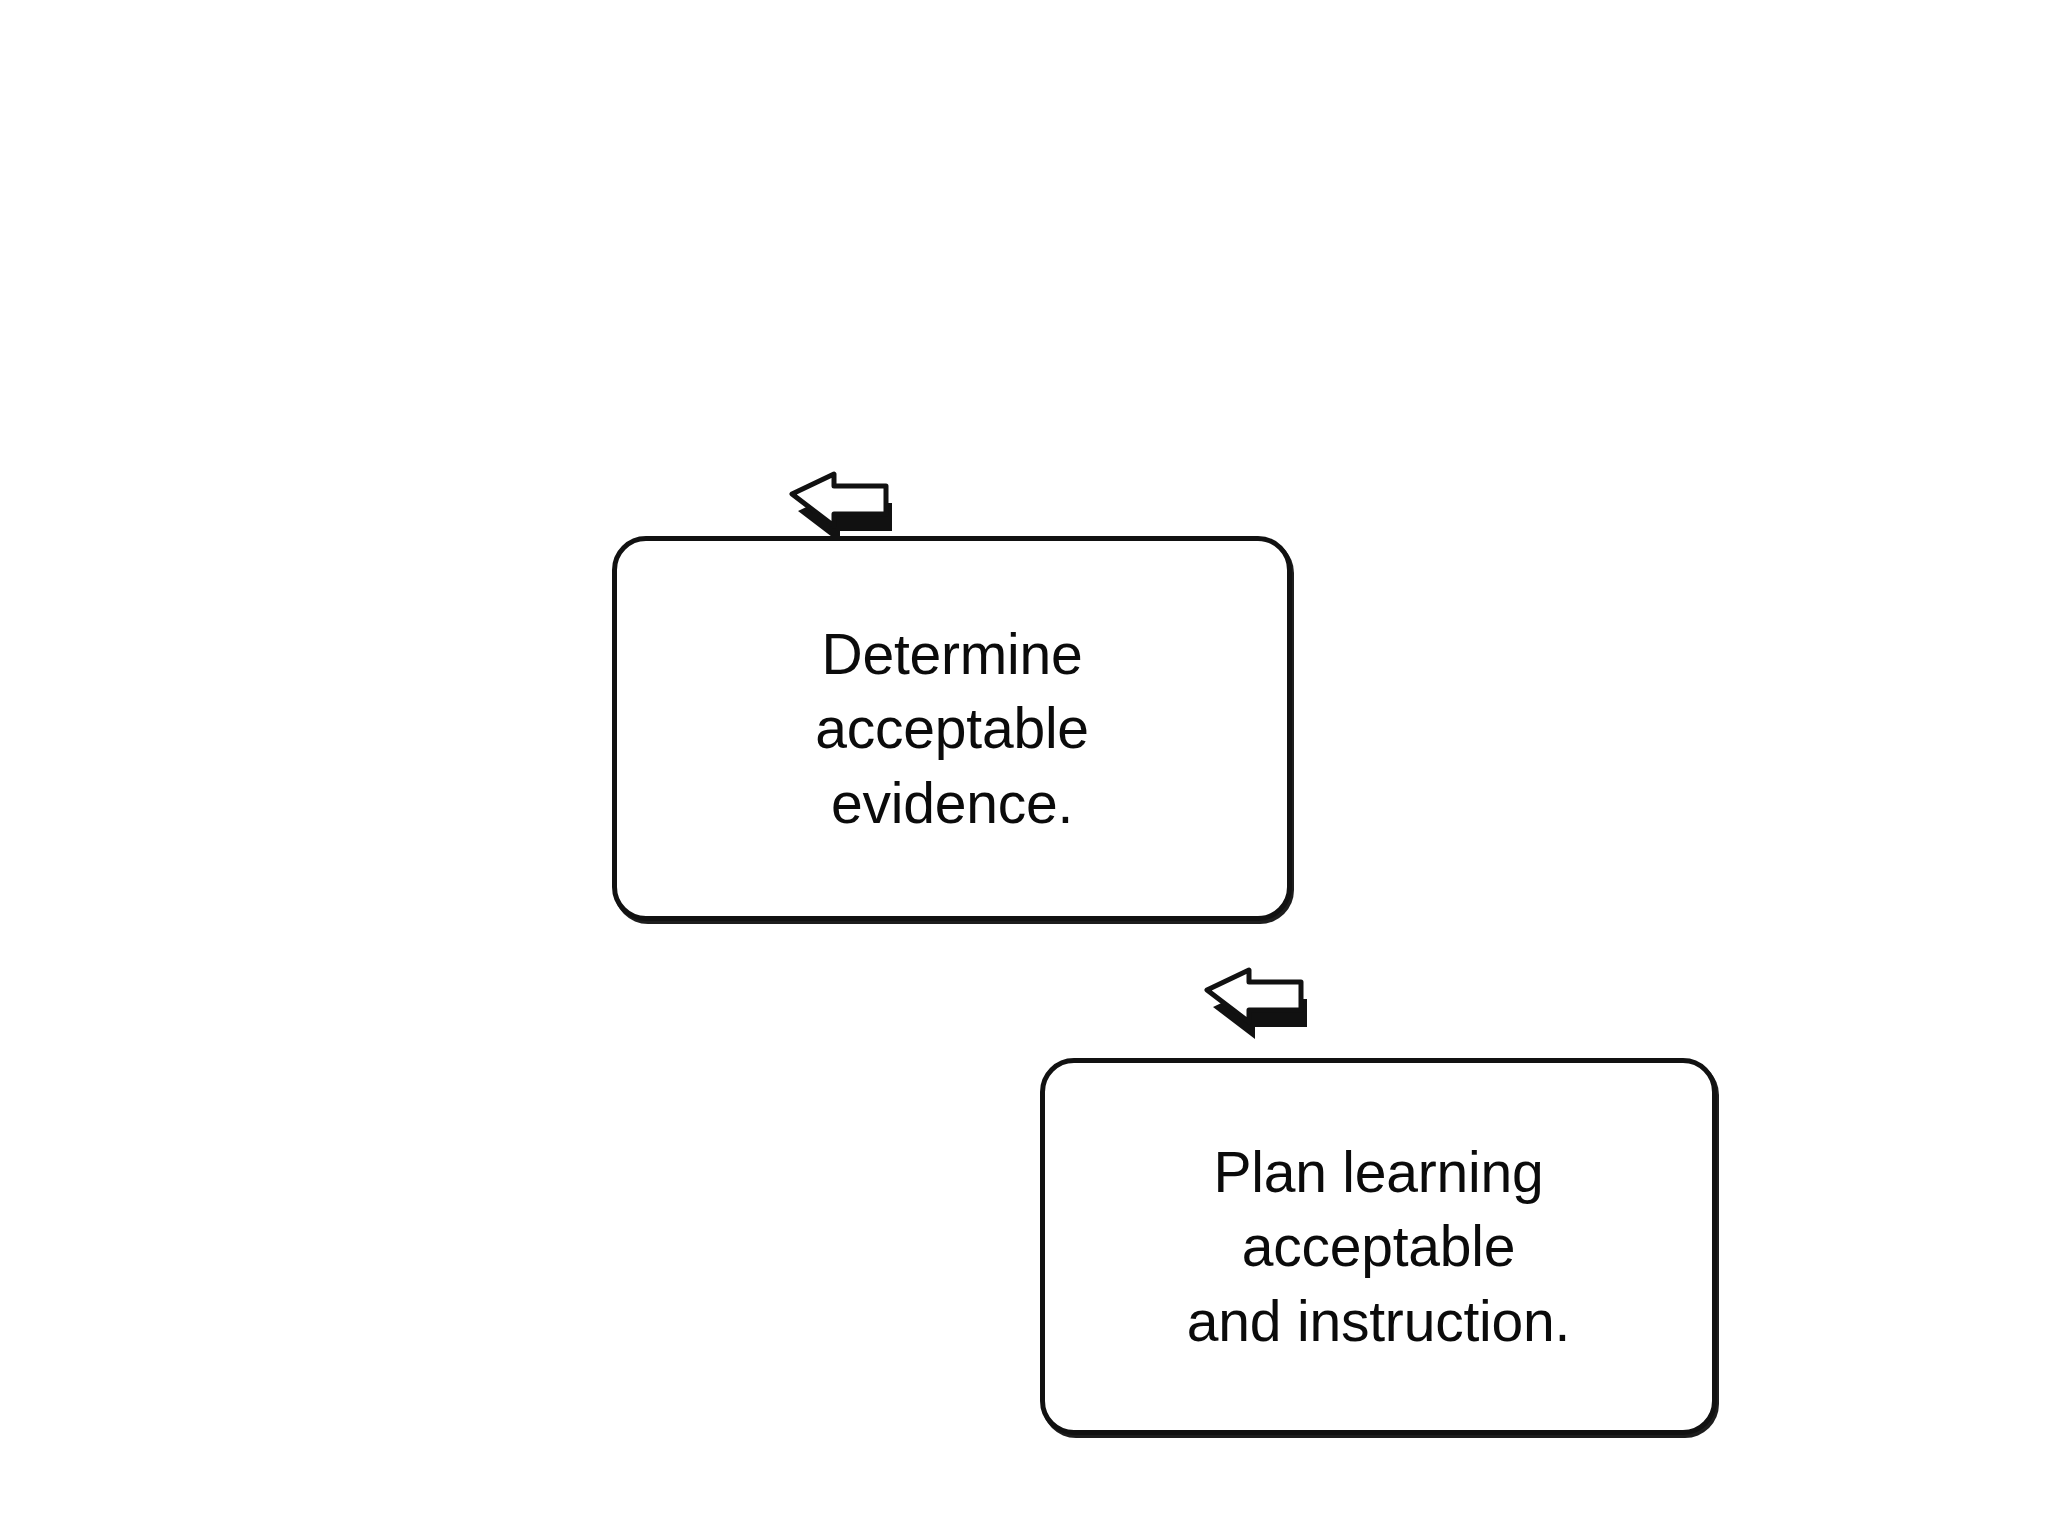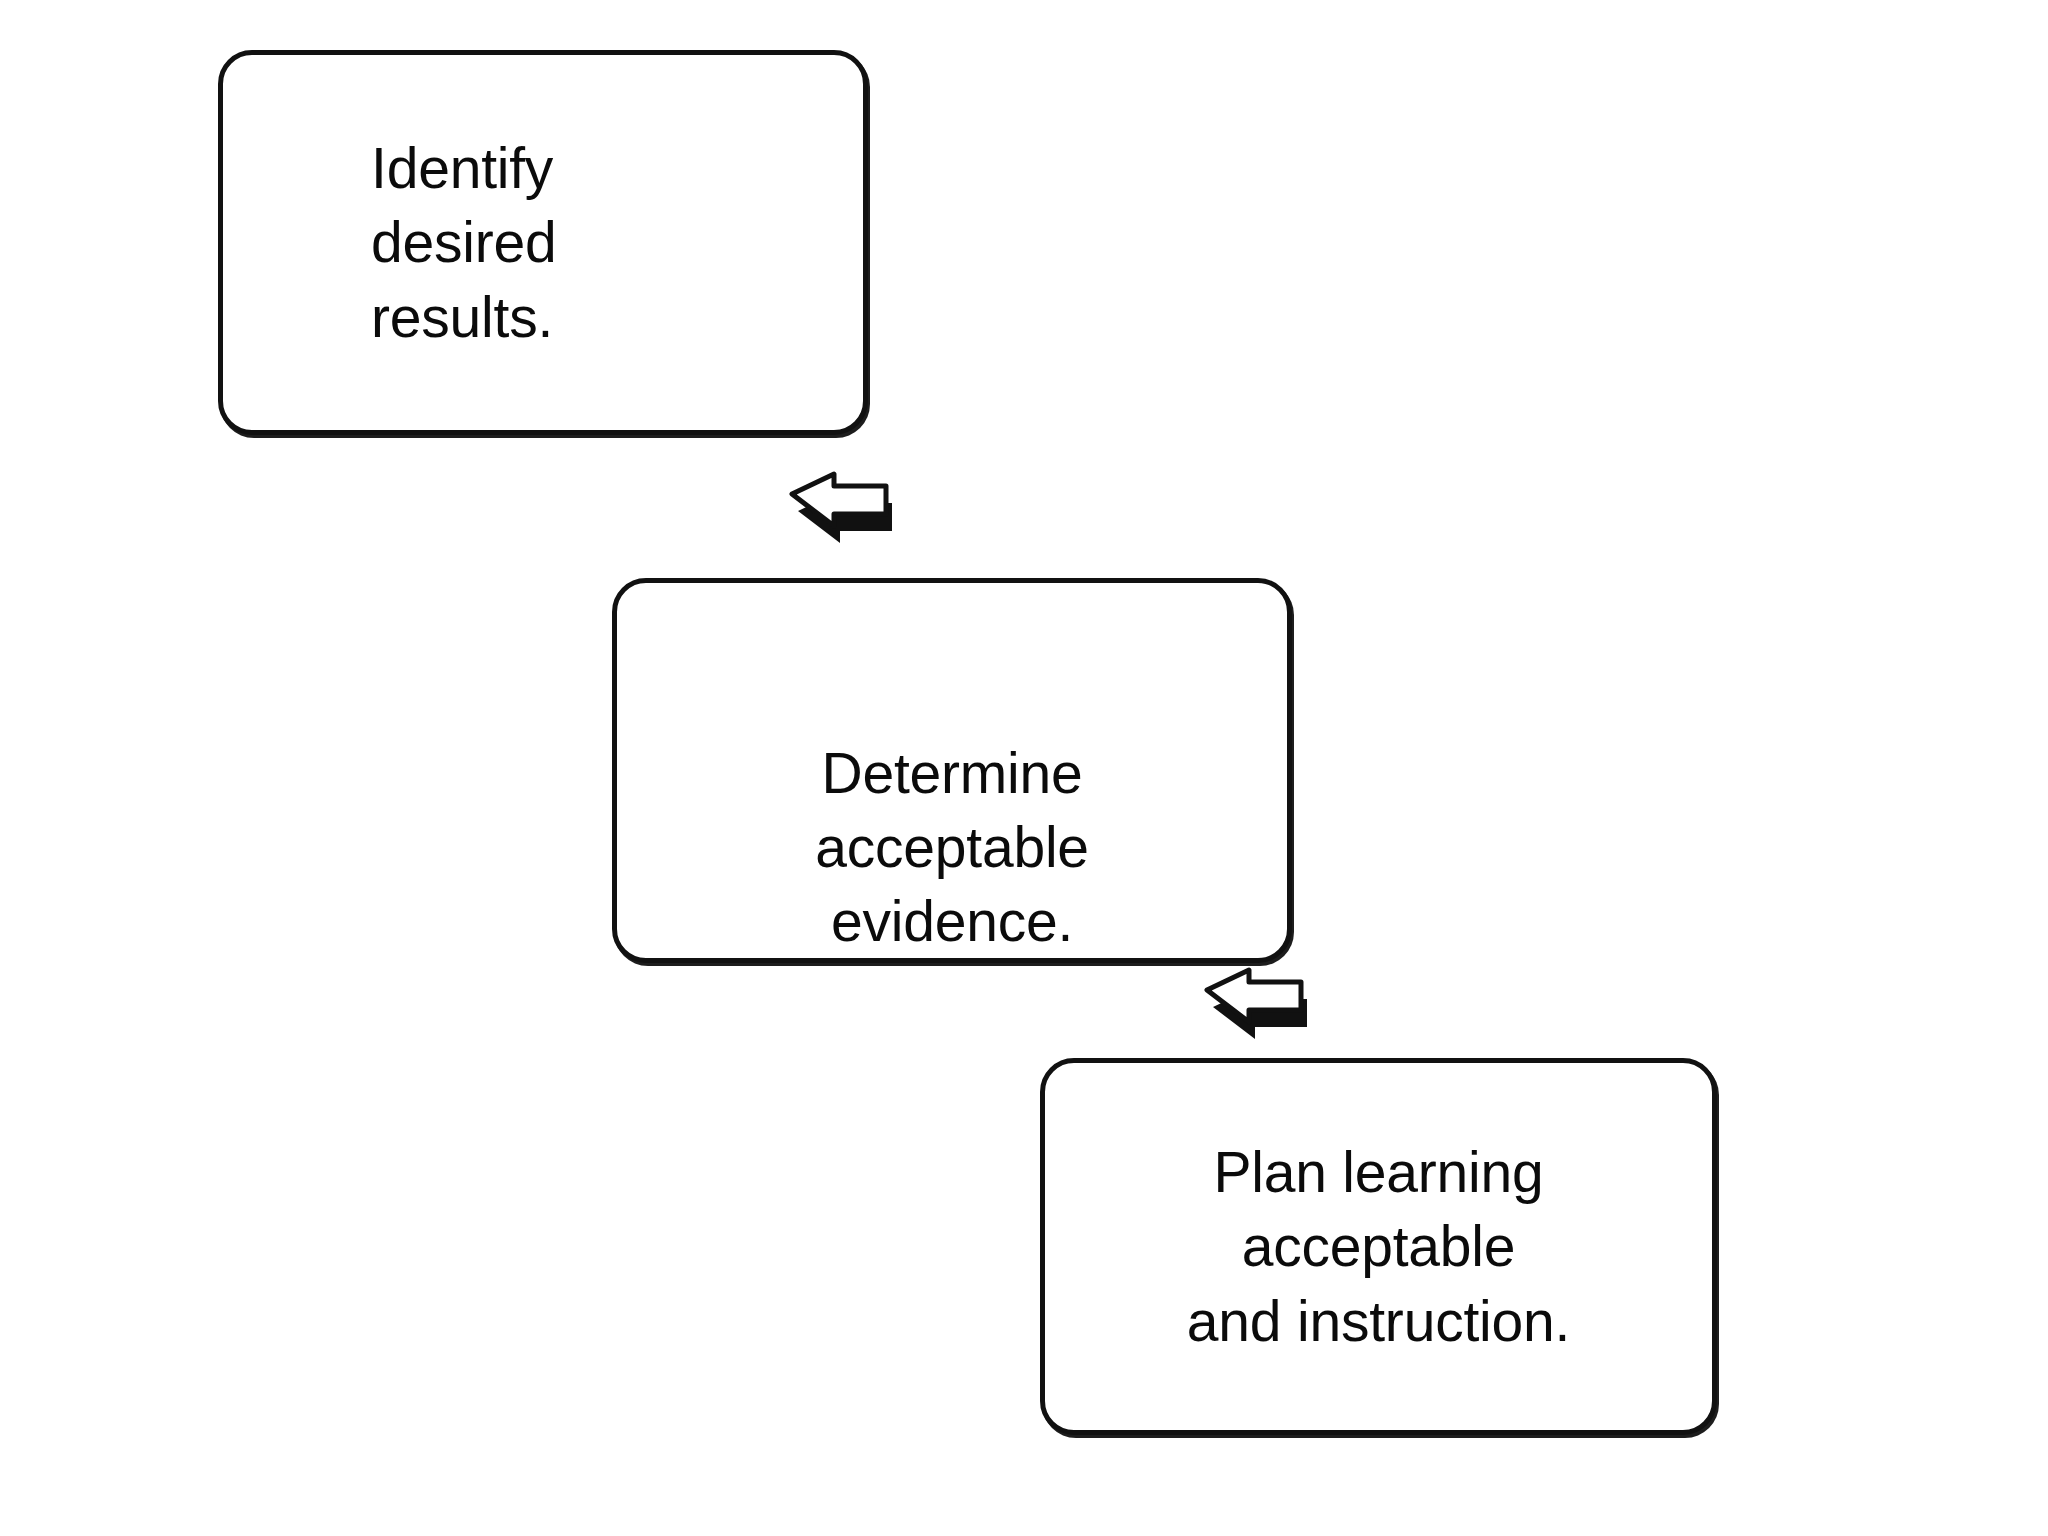--- a/index.html
+++ b/index.html
@@ -42,21 +42,21 @@
   }
 
   #box-identify        { left: 218px;  top: 50px;   width: 650px; height: 385px; }
   #box-identify .box-text {
     text-align: left;
     
     margin-left: 148px;
     margin-right: auto;
   }
 
-  #box-determine       { left: 612px;  top: 578px;  width: 680px; height: 385px; align-items: flex-end; }
+  #box-determine       { left: 612px;  top: 536px;  width: 680px; height: 385px; }
   #box-determine .box-text { text-align: center; }
 
   #box-plan            { left: 1040px; top: 1058px; width: 677px; height: 377px; }
   #box-plan .box-text  { text-align: center; }
 
   
   .flow-arrow {
     position: absolute;
     width: 118px;
     height: 86px;
@@ -64,25 +64,20 @@
   .flow-arrow svg { display: block; width: 100%; height: 100%; overflow: visible; }
 
   #arrow-1 { left: 788px;  top: 466px; }
   #arrow-2 { left: 1203px; top: 962px; }
 </style>
 </head>
 <body>
 
 <div id="canvas">
 
-  <div class="flow-box" id="box-identify">
-    <div class="box-text">Identify
-desired
-results.</div>
-  </div>
 
   <div class="flow-arrow" id="arrow-1">
     <svg viewBox="0 0 118 86" xmlns="http://www.w3.org/2000/svg" aria-hidden="true">
 
       <path d="M 4 28
                L 46 8
                L 46 20
                L 98 20
                L 98 48
                L 46 48

